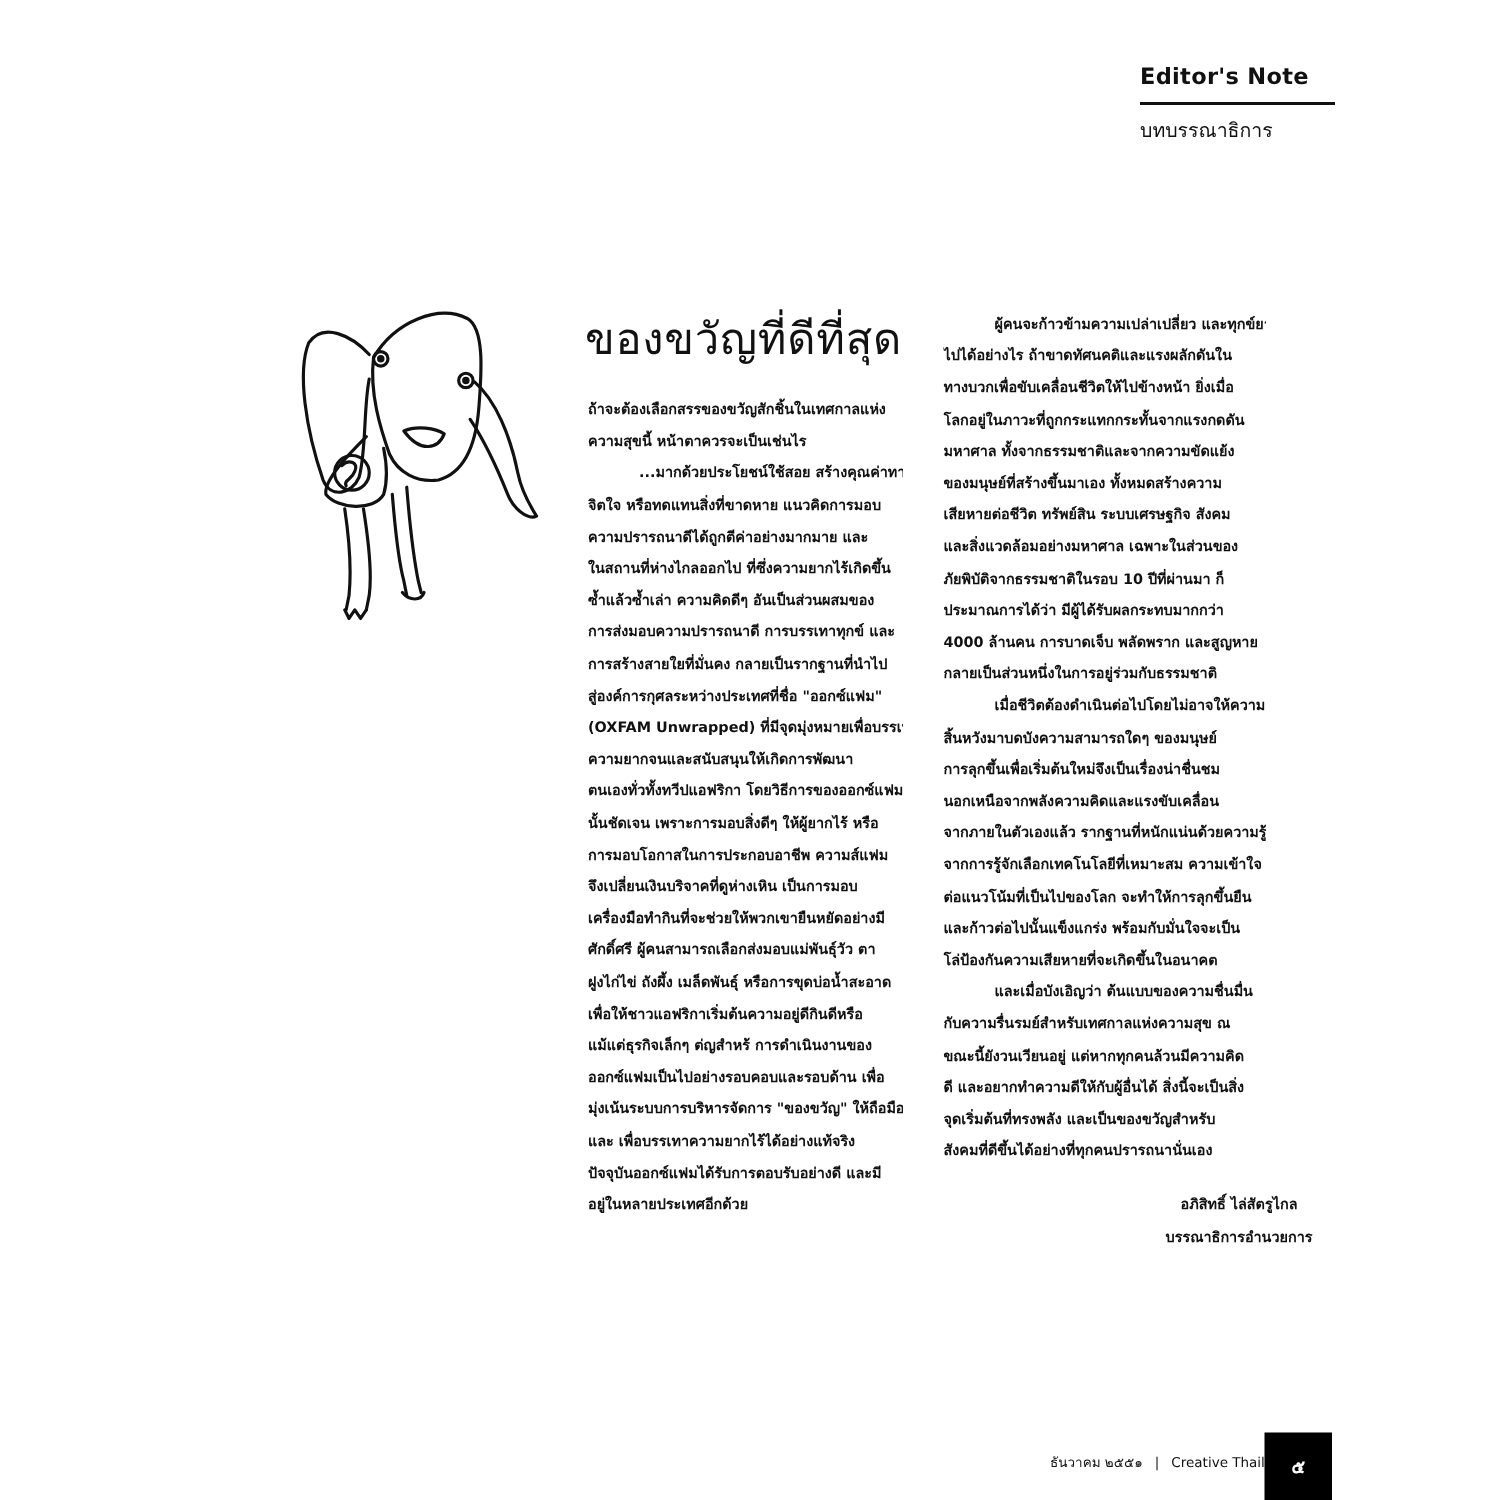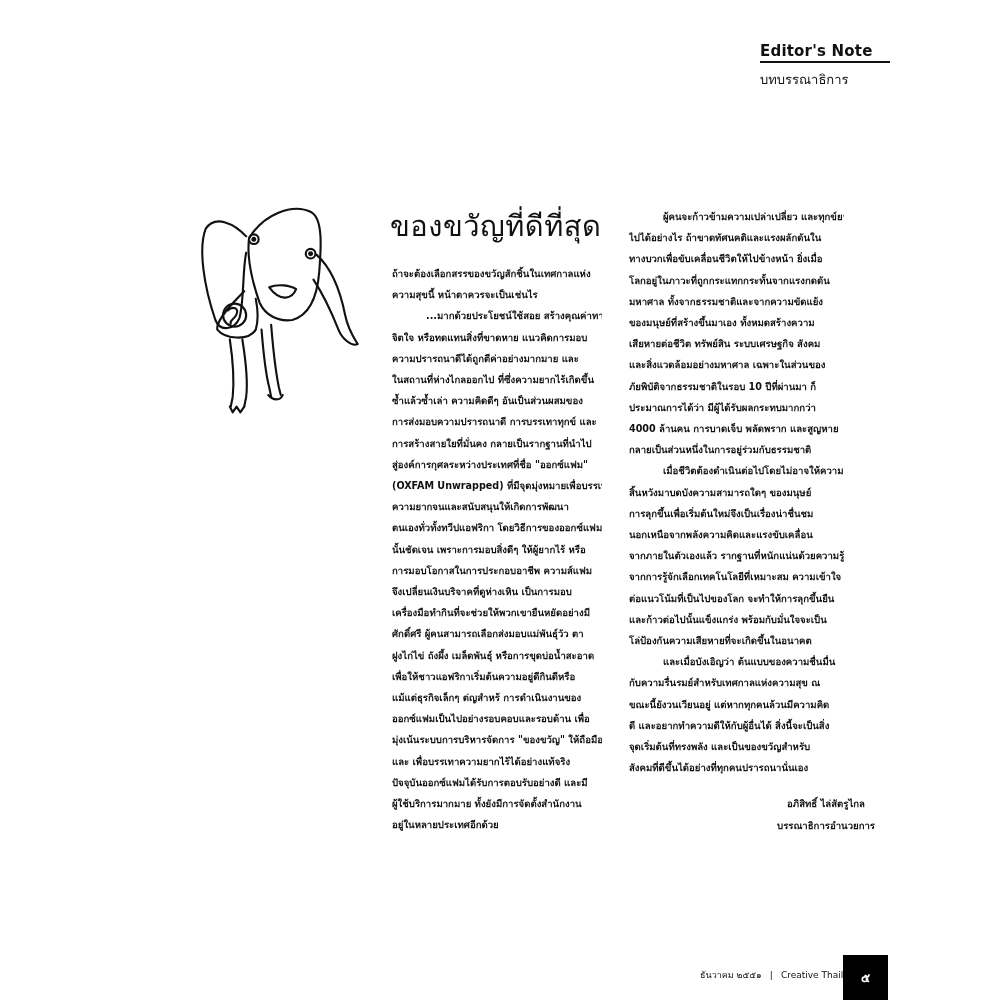--- a/index.html
+++ b/index.html
@@ -1,18 +1,18 @@
 <!DOCTYPE html>
 <html><head>
 <meta charset="utf-8">
 <style>
   html,body{margin:0;padding:0;background:#fff;}
   body{width:1000px;height:1000px;position:relative;overflow:hidden;font-family:"DejaVu Sans",sans-serif;color:#111;}
   .header{position:absolute;left:760px;top:42px;width:130px;}
-  .header .en{font-family:"DejaVu Sans",sans-serif;font-size:15px;font-weight:bold;letter-spacing:0.2px;color:#111;padding-bottom:1px;}
+  .header .en{font-family:"DejaVu Sans",sans-serif;font-size:15px;font-weight:bold;letter-spacing:0.2px;color:#111;padding-bottom:8px;}
   .header .rule{height:2px;background:#111;width:130px;}
   .header .th{font-size:13px;color:#111;margin-top:6px;}
   .illustration{position:absolute;left:195px;top:195px;width:185px;height:250px;}
   .title{position:absolute;left:390px;top:203px;font-size:29px;font-family:"DejaVu Sans",sans-serif;color:#111;letter-spacing:0.5px;text-align:right;}
   .col{position:absolute;font-size:9.6px;line-height:21.2px;font-weight:bold;color:#111;}
   .col .ln{white-space:nowrap;overflow:hidden;display:block;}
   .col .ind{padding-left:34px;}
   .col-left{left:392px;top:263px;width:210px;}
   .col-right{left:629px;top:206px;width:215px;}
   .sig{position:absolute;right:125px;top:793px;text-align:center;font-size:9.6px;font-weight:bold;line-height:22px;}
@@ -81,21 +81,20 @@
     <span class="ln">จึงเปลี่ยนเงินบริจาคที่ดูห่างเหิน เป็นการมอบ</span>
     <span class="ln">เครื่องมือทำกินที่จะช่วยให้พวกเขายืนหยัดอย่างมี</span>
     <span class="ln">ศักดิ์ศรี ผู้คนสามารถเลือกส่งมอบแม่พันธุ์วัว ตา</span>
     <span class="ln">ฝูงไก่ไข่ ถังผึ้ง เมล็ดพันธุ์ หรือการขุดบ่อน้ำสะอาด</span>
     <span class="ln">เพื่อให้ชาวแอฟริกาเริ่มต้นความอยู่ดีกินดีหรือ</span>
     <span class="ln">แม้แต่ธุรกิจเล็กๆ ต่ญสำหร้ การดำเนินงานของ</span>
     <span class="ln">ออกซ์แฟมเป็นไปอย่างรอบคอบและรอบด้าน เพื่อ</span>
     <span class="ln">มุ่งเน้นระบบการบริหารจัดการ "ของขวัญ" ให้ถือมือ</span>
     <span class="ln">และ เพื่อบรรเทาความยากไร้ได้อย่างแท้จริง</span>
     <span class="ln">ปัจจุบันออกซ์แฟมได้รับการตอบรับอย่างดี และมี</span>
-    <span class="ln">ผู้ใช้บริการมากมาย ทั้งยังมีการจัดตั้งสำนักงาน</span>
     <span class="ln">อยู่ในหลายประเทศอีกด้วย</span>
   </div>
 <div class="col col-right" id="col-right">
     <span class="ln ind">ผู้คนจะก้าวข้ามความเปล่าเปลี่ยว และทุกข์ยาก</span>
     <span class="ln">ไปได้อย่างไร ถ้าขาดทัศนคติและแรงผลักดันใน</span>
     <span class="ln">ทางบวกเพื่อขับเคลื่อนชีวิตให้ไปข้างหน้า ยิ่งเมื่อ</span>
     <span class="ln">โลกอยู่ในภาวะที่ถูกกระแทกกระทั้นจากแรงกดดัน</span>
     <span class="ln">มหาศาล ทั้งจากธรรมชาติและจากความขัดแย้ง</span>
     <span class="ln">ของมนุษย์ที่สร้างขึ้นมาเอง ทั้งหมดสร้างความ</span>
     <span class="ln">เสียหายต่อชีวิต ทรัพย์สิน ระบบเศรษฐกิจ สังคม</span>

